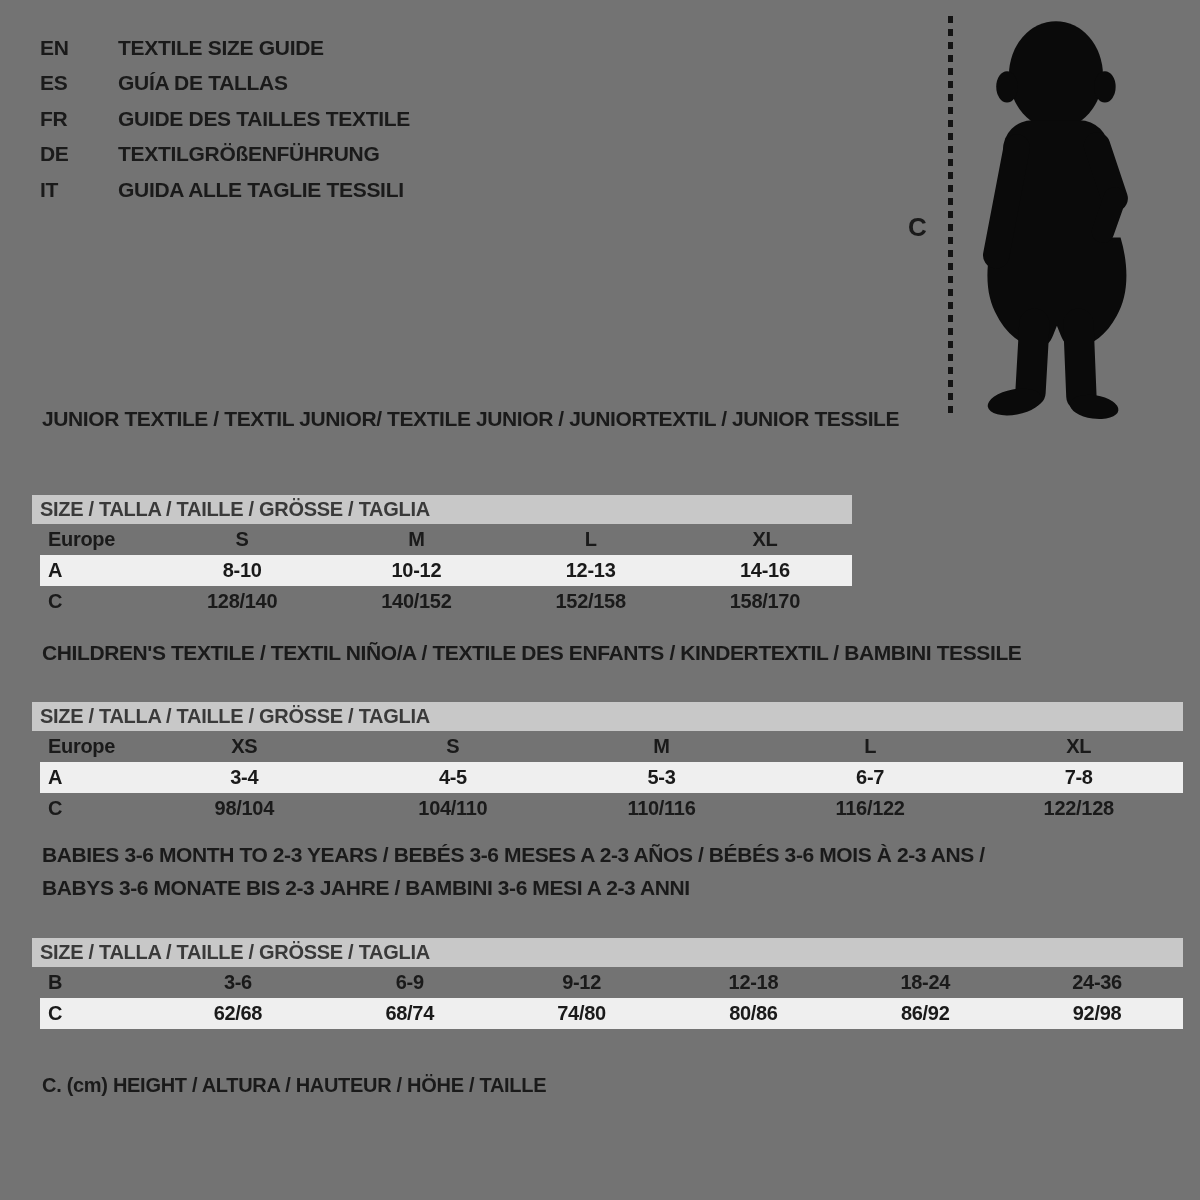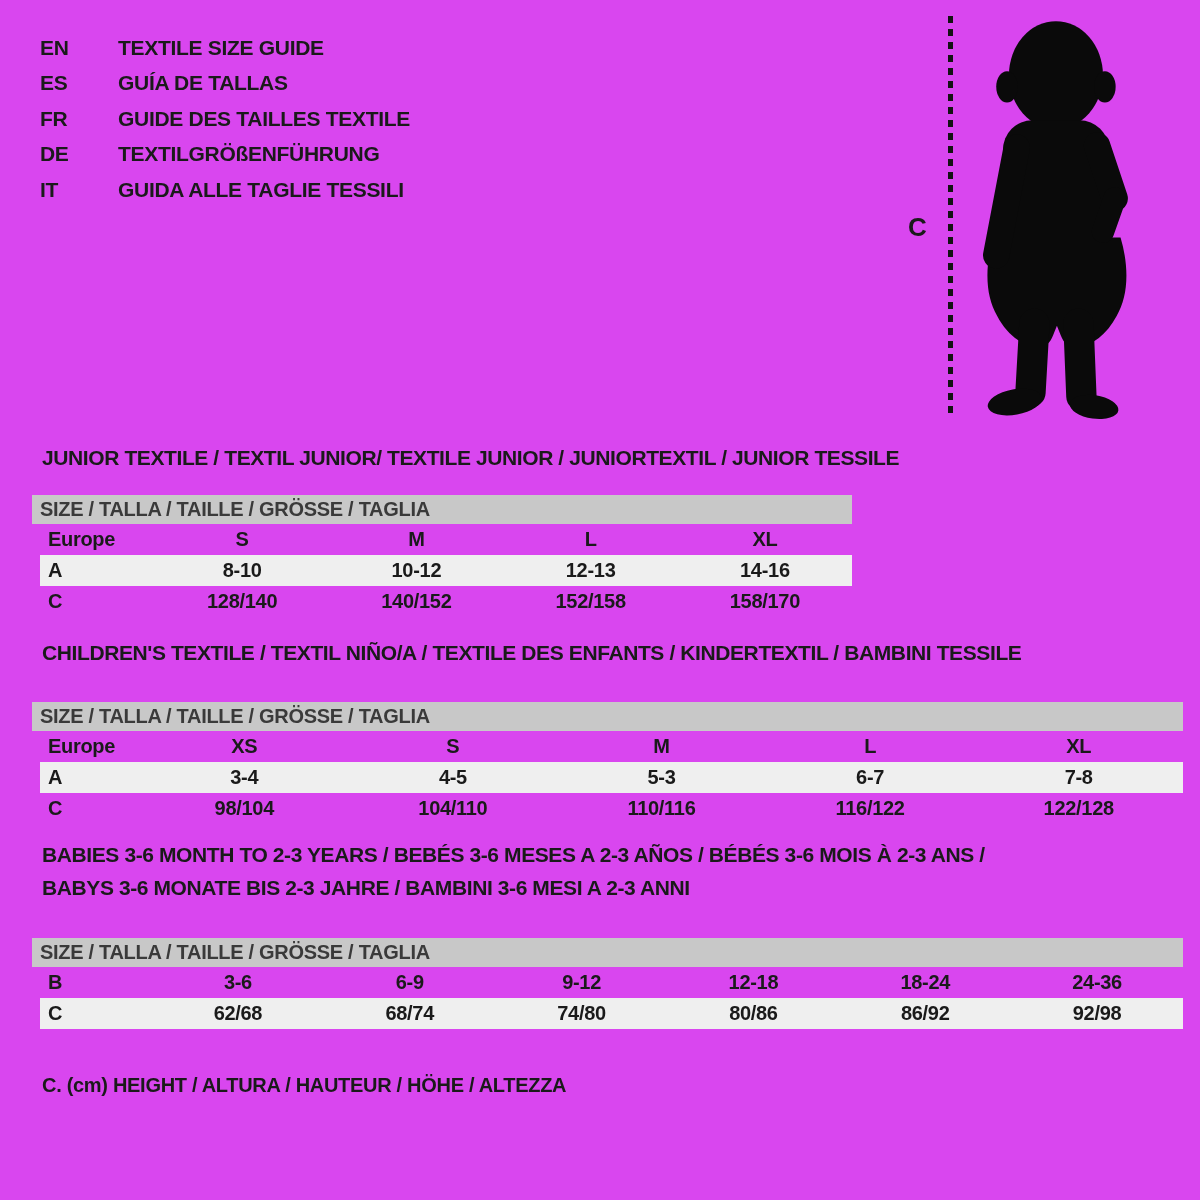--- a/index.html
+++ b/index.html
@@ -1,20 +1,20 @@
 <!DOCTYPE html>
 <html><head>
 <meta charset="utf-8">
 <style>
   html, body { margin: 0; padding: 0; background: #fff; }
   #page {
     position: relative;
     width: 1200px;
     height: 1200px;
-    background: #d946ef;
+    background: #737373;
     font-family: "Liberation Sans", sans-serif;
     color: #1a1a1a;
     overflow: hidden;
   }
 
   
   #lang-block {
     position: absolute;
     left: 40px;
     top: 30px;
@@ -161,21 +161,21 @@
         <line x1="121" y1="316" x2="124" y2="390" stroke-width="31"></line>
       </g>
       <g fill="#0a0a0a" stroke="none">
 
         <ellipse cx="56" cy="396" rx="28" ry="13" transform="rotate(-10 56 396)"></ellipse>
         <ellipse cx="137" cy="401" rx="25" ry="12" transform="rotate(8 137 401)"></ellipse>
       </g>
     </svg>
   </div>
 
-  <div class="section-title" style="top:446px">JUNIOR TEXTILE / TEXTIL JUNIOR/ TEXTILE JUNIOR / JUNIORTEXTIL / JUNIOR TESSILE</div>
+  <div class="section-title" style="top:407px">JUNIOR TEXTILE / TEXTIL JUNIOR/ TEXTILE JUNIOR / JUNIORTEXTIL / JUNIOR TESSILE</div>
   <div class="size-table" style="top:483px; width:820px">
     <div class="table-header-bar">SIZE / TALLA / TAILLE / GRÖSSE / TAGLIA</div>
     <div class="tbody" style="--cols: 115px repeat(4, 1fr)">
         <div class="trow">
           <div class="cell first">Europe</div>
           <div class="cell">S</div>
           <div class="cell">M</div>
           <div class="cell">L</div>
           <div class="cell">XL</div>
         </div>
@@ -247,16 +247,16 @@
           <div class="cell">68/74</div>
           <div class="cell">74/80</div>
           <div class="cell">80/86</div>
           <div class="cell">86/92</div>
           <div class="cell">92/98</div>
         </div>
       </div>
   </div>
 
   <div id="legend">
-    <div class="legend-line">C. (cm) HEIGHT / ALTURA / HAUTEUR / HÖHE / ALTEZZA</div>
+    <div class="legend-line">C. (cm) HEIGHT / ALTURA / HAUTEUR / HÖHE / TAILLE</div>
   </div>
 
 </div>
 
 </body></html>

